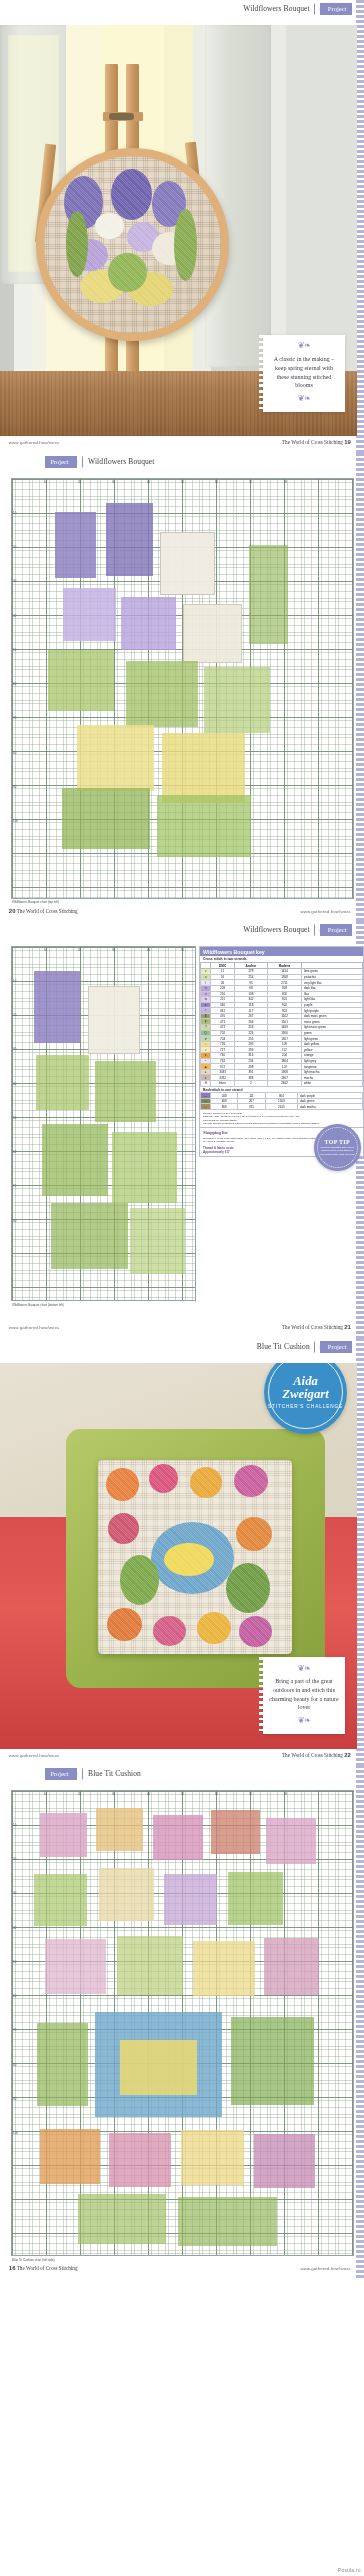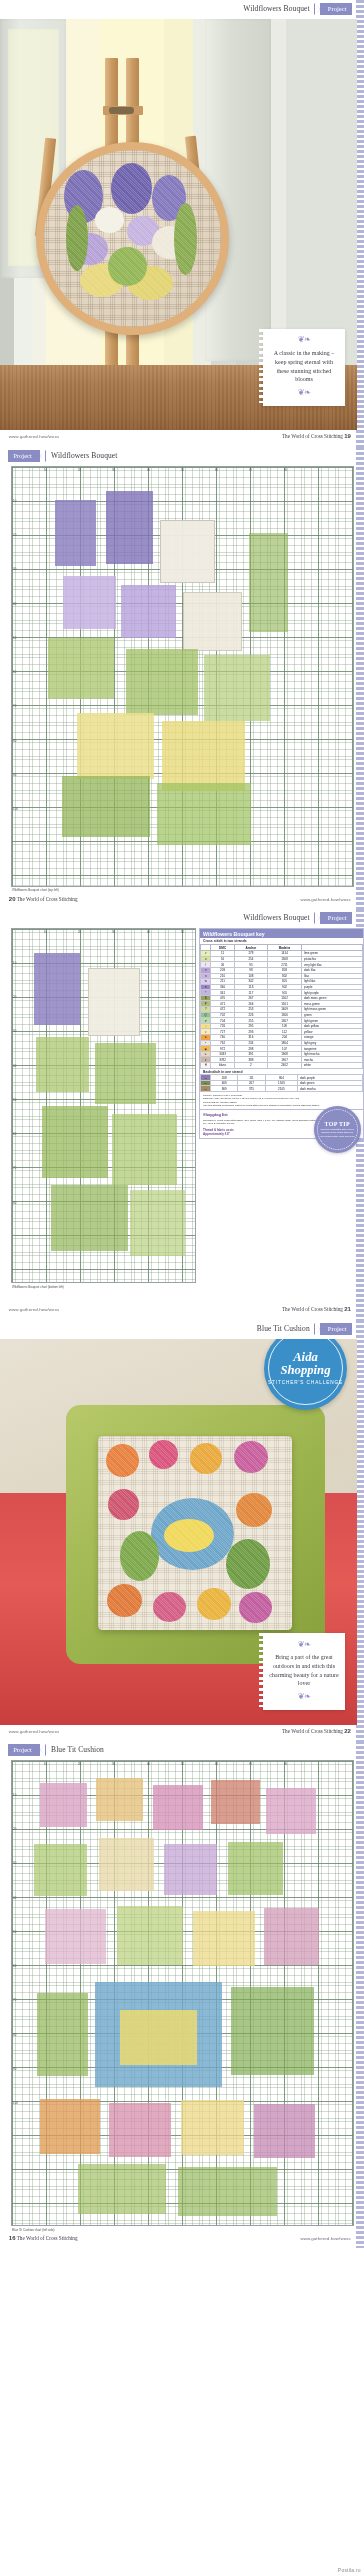--- a/index.html
+++ b/index.html
@@ -6,21 +6,21 @@
   body{width:364px;font-family:"Liberation Serif",serif;-webkit-font-smoothing:antialiased;}
   .page{position:relative;width:364px;background:#fff;overflow:hidden;}
 
   
   .perf{position:absolute;top:0;right:0;width:7.7px;height:100%;
         background:repeating-linear-gradient(to bottom,#aeb0d8 0 2.8px,#ffffff 2.8px 5px);
         opacity:.95;}
   .perf.lilac{background:repeating-linear-gradient(to bottom,#b0b2da 0 2.8px,#ffffff 2.8px 5px);}
 
   
-  .runhead{position:relative;height:19px;}
+  .runhead{position:relative;height:25px;margin-left:37px;}
   .runhead .inner{position:absolute;top:3.3px;display:flex;align-items:stretch;height:12px;}
   .runhead.right .inner{right:12px;}
   .runhead.left  .inner{left:7.7px;}
   .rh-title{font-family:"Liberation Serif",serif;font-size:7.5px;color:#3d3d46;
             letter-spacing:0.1px;line-height:12px;padding:0 4.4px 0 1.1px;white-space:nowrap;}
   .rh-tag{background:#8a8cc4;color:#fff;font-size:6.6px;line-height:12px;
           padding:0 5.5px 0 7.7px;position:relative;white-space:nowrap;
           font-family:"Liberation Serif",serif;}
   .rh-tag:before{content:"";position:absolute;left:-5.5px;top:0;border-style:solid;
           border-width:6px 0 6px 5.5px;border-color:transparent transparent transparent #fff;}
@@ -581,21 +581,21 @@
       <div class="blob" style="left:22px;top:95px;width:39px;height:50px;background-color:#7da84c;"></div>
       <div class="blob" style="left:128px;top:103px;width:44px;height:50px;background-color:#6f9c45;"></div>
       <div class="blob" style="left:8.8px;top:148px;width:35px;height:33px;background-color:#e07a3a;"></div>
       <div class="blob" style="left:55px;top:156px;width:33px;height:30px;background-color:#d45f86;"></div>
       <div class="blob" style="left:99px;top:152px;width:34px;height:32px;background-color:#eab33e;"></div>
       <div class="blob" style="left:141px;top:156px;width:33px;height:31px;background-color:#c25fa0;"></div>
     </div>
 
     <div class="badge2">
       <div class="b2l1">Aida</div>
-      <div class="b2l1">Shopping</div>
+      <div class="b2l1">Zweigart</div>
       <div class="b2l2">STITCHER'S CHALLENGE</div>
     </div>
 
     <div class="caption" style="bottom:14.4px">
       <div class="flourish">❦❧</div>
       <div class="cap-text">Bring a part of the great outdoors in and stitch this charming beauty for a nature lover</div>
       <div class="flourish bot">❦❧</div>
     </div>
   </div>
 

